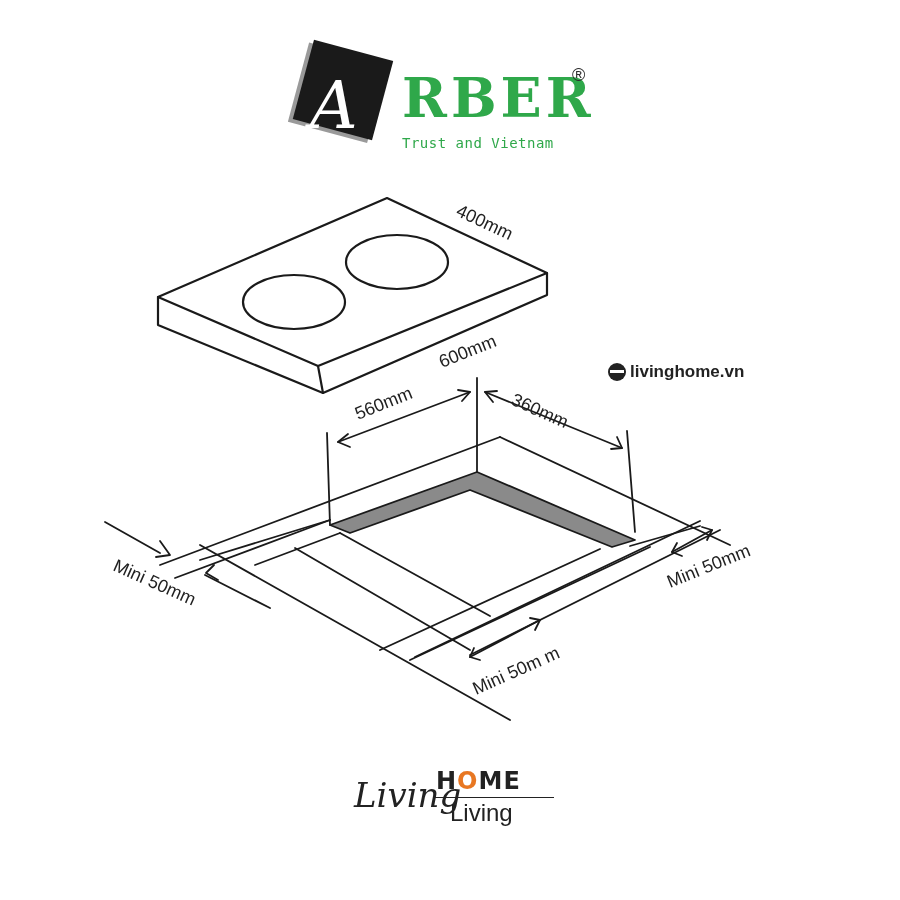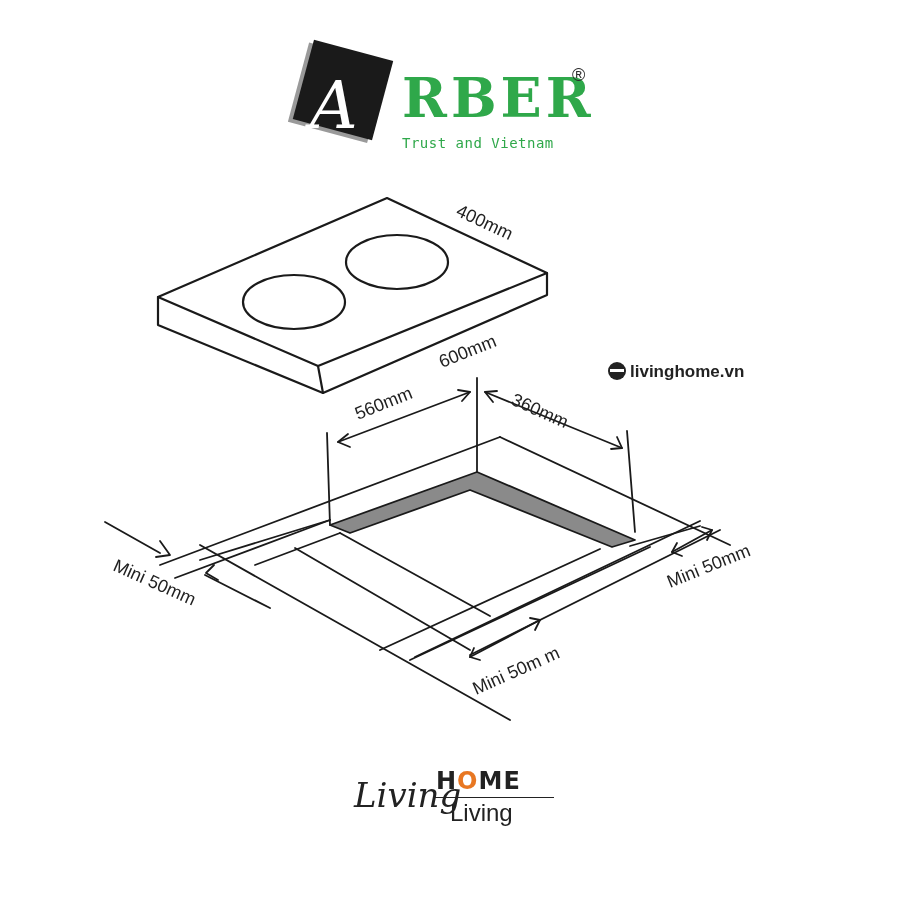--- a/index.html
+++ b/index.html
@@ -6,21 +6,21 @@
   body { width:900px; height:900px; position:relative; overflow:hidden; font-family:"Liberation Sans", sans-serif; }
   .abs { position:absolute; }
   
   #arber-logo { left:290px; top:45px; width:310px; height:115px; }
   .arber-square { position:absolute; left:12px; top:4px; width:82px; height:82px; background:#1a1a1a; transform:rotate(15deg); box-shadow:-4px 4px 0 #9a9a9a; }
   .arber-a { position:absolute; left:20px; top:28px; font-family:"DejaVu Serif", serif; font-style:italic; font-size:66px; color:#ffffff; line-height:1; }
   .arber-word { position:absolute; left:112px; top:26px; font-family:"DejaVu Serif", serif; font-weight:bold; font-size:54px; letter-spacing:4px; color:#2fa84a; line-height:1; }
   .arber-reg { position:absolute; left:282px; top:20px; font-size:18px; color:#2b2b2b; }
   .arber-tag { position:absolute; left:112px; top:90px; font-family:"DejaVu Sans Mono", monospace; font-size:14px; color:#2fa84a; letter-spacing:0.5px; }
   
-  #watermark { left:608px; top:362px; display:flex; align-items:flex-start; gap:4px; }
+  #watermark { left:608px; top:362px; display:flex; align-items:center; gap:4px; }
   .wm-icon { width:18px; height:18px; border-radius:50%; background:#222; position:relative; overflow:hidden; }
   .wm-icon::after { content:""; position:absolute; left:2px; top:7px; width:14px; height:3px; background:#fff; }
   .wm-text { font-weight:bold; font-size:17px; color:#222; }
   
   #diagram { left:0; top:0; width:900px; height:900px; }
   .dim-label { font-family:"Liberation Sans", sans-serif; font-size:18px; fill:#222; }
   
   #lh-logo { left:340px; top:765px; width:210px; height:75px;margin-left:14px; }
   .lh-living { position:absolute; left:0; top:10px; font-family:"DejaVu Serif", serif; font-style:italic; font-size:34px; color:#222; }
   .lh-home { position:absolute; left:82px; top:2px; font-family:"DejaVu Sans", sans-serif; font-weight:bold; font-size:24px; color:#222; letter-spacing:1px; }

